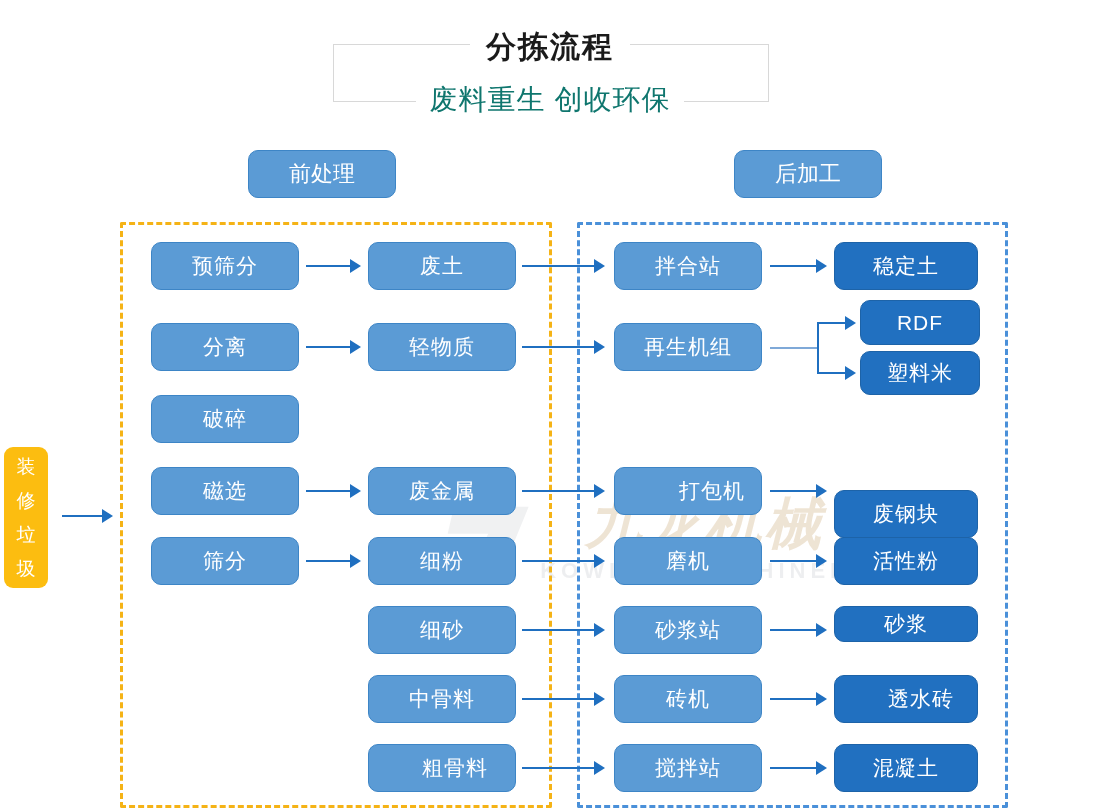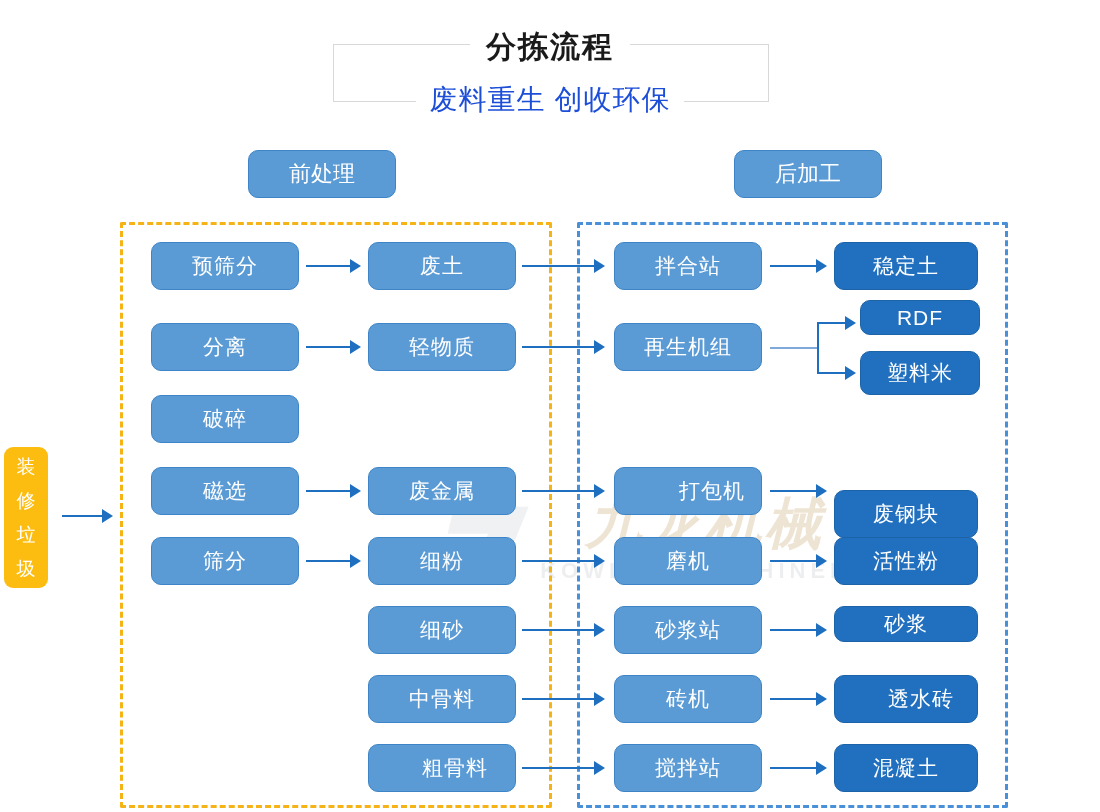--- a/index.html
+++ b/index.html
@@ -21,21 +21,21 @@
     position:absolute;left:0;top:32px;width:1100px;
     text-align:center;
     font-size:30px;font-weight:bold;color:#1a1a1a;
     letter-spacing:2px;line-height:1;
     z-index:5;
   }
   .hdr-title span{background:#ffffff;padding:0 16px;}
   .hdr-sub{
     position:absolute;left:0;top:86px;width:1100px;
     text-align:center;
-    font-size:28px;color:#1d4ed8;letter-spacing:1px;line-height:1;
+    font-size:28px;color:#0f766e;letter-spacing:1px;line-height:1;
     z-index:5;
   }
   .hdr-sub span{background:#ffffff;padding:0 14px;}
 
   
   .sect{
     position:absolute;height:48px;
     background:#5b9bd5;border:1px solid #3d85c6;border-radius:10px;
     color:#ffffff;font-size:22px;
     display:flex;align-items:center;justify-content:center;
@@ -209,21 +209,21 @@
   <div class="conn hline" style="left:770px;top:629px;width:48px;"></div>
   <div class="arrowhead" style="left:816px;top:623px;"></div>
 
   <div class="conn hline" style="left:770px;top:698px;width:48px;"></div>
   <div class="arrowhead" style="left:816px;top:692px;"></div>
 
   <div class="conn hline" style="left:770px;top:767px;width:48px;"></div>
   <div class="arrowhead" style="left:816px;top:761px;"></div>
 
   <div class="node dark c4" style="top:242px;height:48px;">稳定土</div>
-  <div class="node dark" style="left:860px;width:120px;top:300px;height:35px;">RDF</div>
+  <div class="node dark" style="left:860px;width:120px;top:300px;height:45px;">RDF</div>
   <div class="node dark" style="left:860px;width:120px;top:351px;height:44px;">塑料米</div>
   <div class="node dark c4" style="top:490px;height:48px;">废钢块</div>
   <div class="node dark c4" style="top:537px;height:48px;">活性粉</div>
   <div class="node dark c4" style="top:606px;height:36px;">砂浆</div>
   <div class="node dark c4" style="top:675px;height:48px;padding-left:30px;">透水砖</div>
   <div class="node dark c4" style="top:744px;height:48px;">混凝土</div>
 
 </div>
 
 </body></html>

